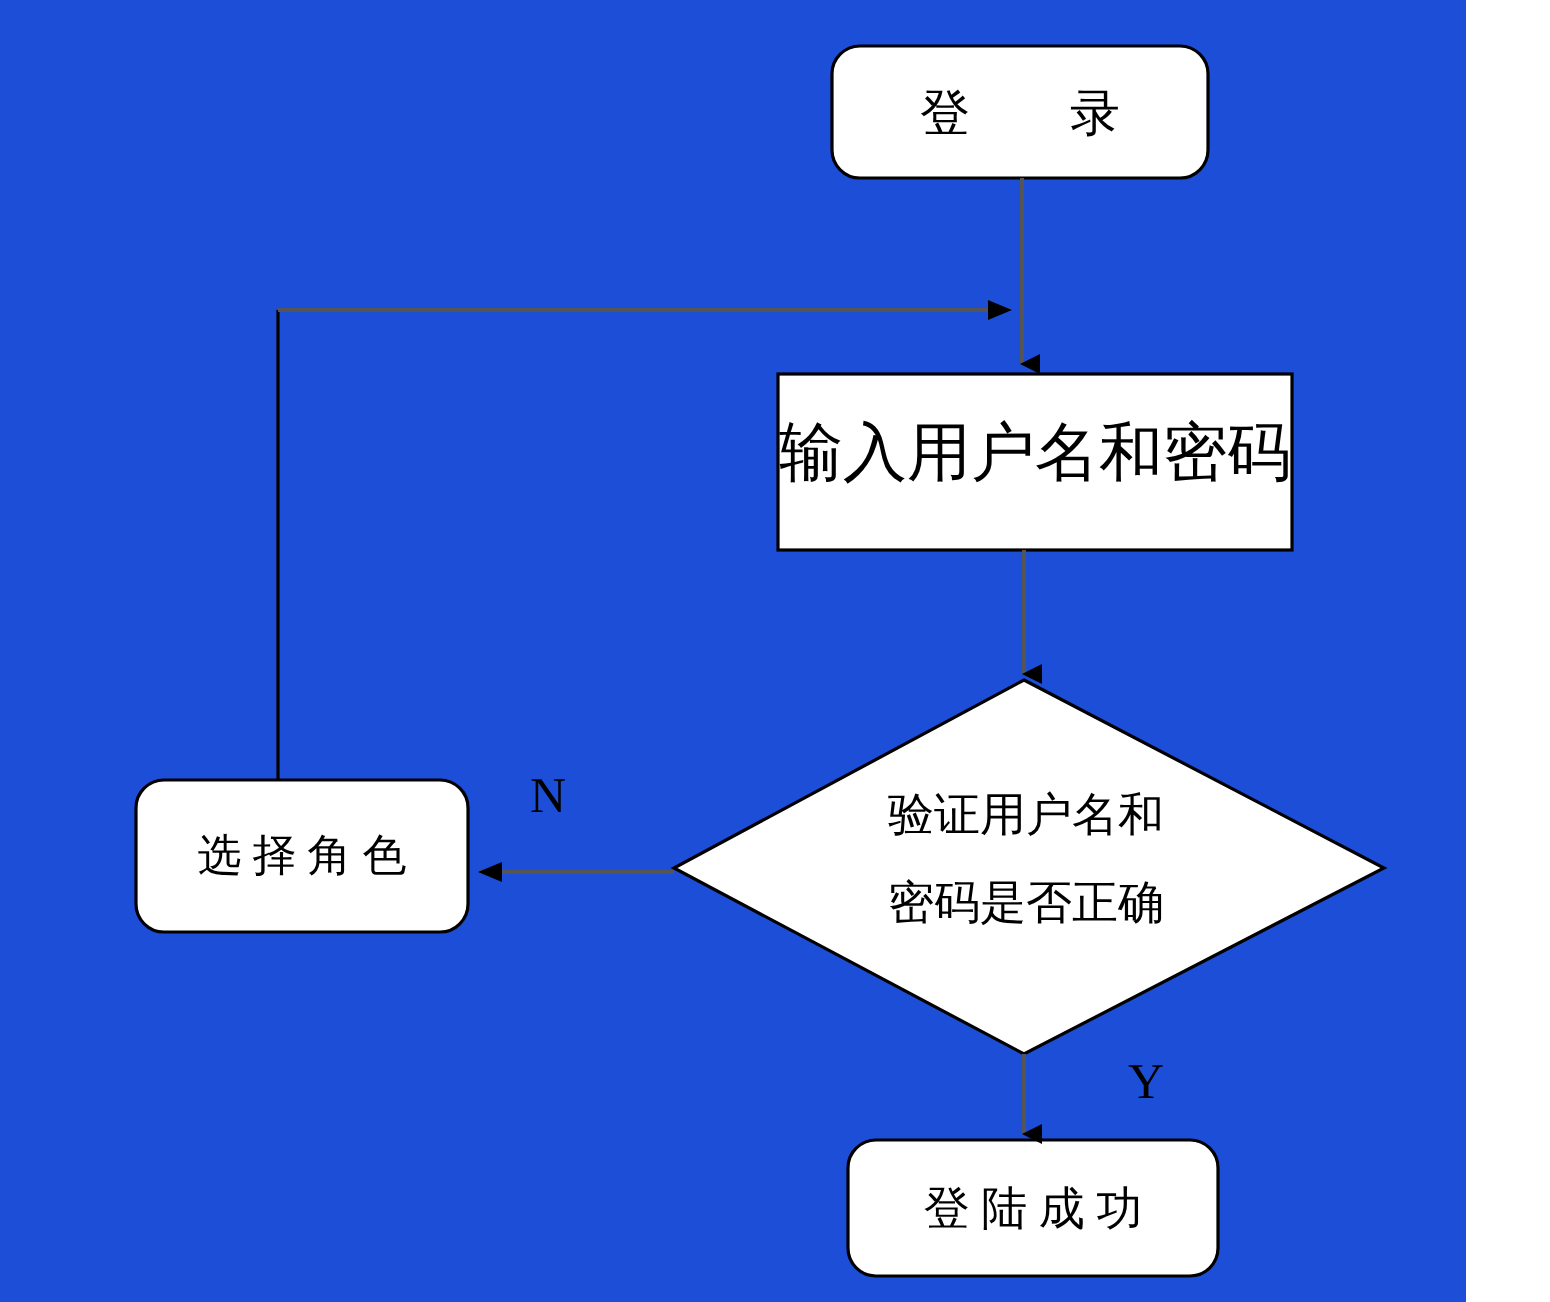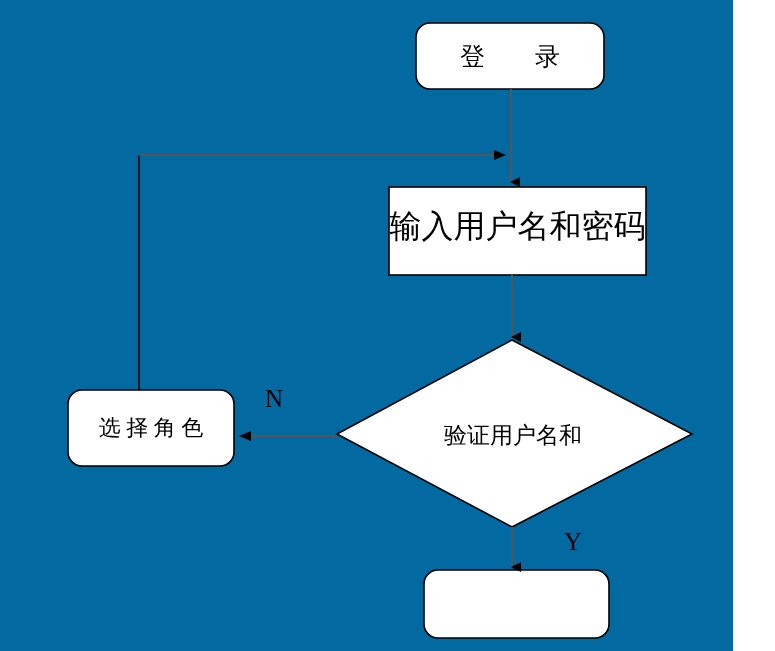--- a/index.html
+++ b/index.html
@@ -7,21 +7,21 @@
     padding: 0;
     background: #ffffff;
   }
   body {
     font-family: "Liberation Serif", "DejaVu Serif", serif;
   }
   #canvas {
     position: relative;
     width: 733px;
     height: 651px;
-    background: #0369a1;
+    background: #1d4ed8;
     overflow: hidden;
   }
   svg.flow {
     position: absolute;
     left: 0;
     top: 0;
     width: 775px;
     height: 651px;
   }
   .node-text {
@@ -52,22 +52,22 @@
     font-size: 23px;
   }
   
   #node-input-text {
     left: 389px; top: 196px; width: 257px; height: 62px;
     font-size: 32px;
   }
   
   #node-verify-text {
     left: 372px; top: 386px; width: 282px; height: 100px;
-    flex-direction: row;
-    justify-content: center;
+    flex-direction: column;
+    justify-content: flex-start;
     font-size: 23px;
     line-height: 44px;
   }
   .branch-label {
     position: absolute;
     color: #000000;
     font-family: "Liberation Serif", "DejaVu Serif", serif;
     font-size: 25px;
     line-height: 1;
     pointer-events: none;
@@ -125,25 +125,29 @@
   <div class="node-text" id="node-login-text">
     <span class="inner">登        录</span>
   </div>
 
   <div class="node-text" id="node-input-text">
     <span>输入用户名和密码</span>
   </div>
 
   <div class="node-text" id="node-verify-text">
     <span>验证用户名和</span>
+    <span>密码是否正确</span>
   </div>
 
   <div class="node-text" id="node-select-role-text">
     <span>选 择 角 色</span>
   </div>
 
+  <div class="node-text" id="node-success-text">
+    <span>登 陆 成 功</span>
+  </div>
 
   <div class="branch-label" id="label-no">N</div>
 
   <div class="branch-label" id="label-yes">Y</div>
 
 
 </div>
 
 </body></html>

